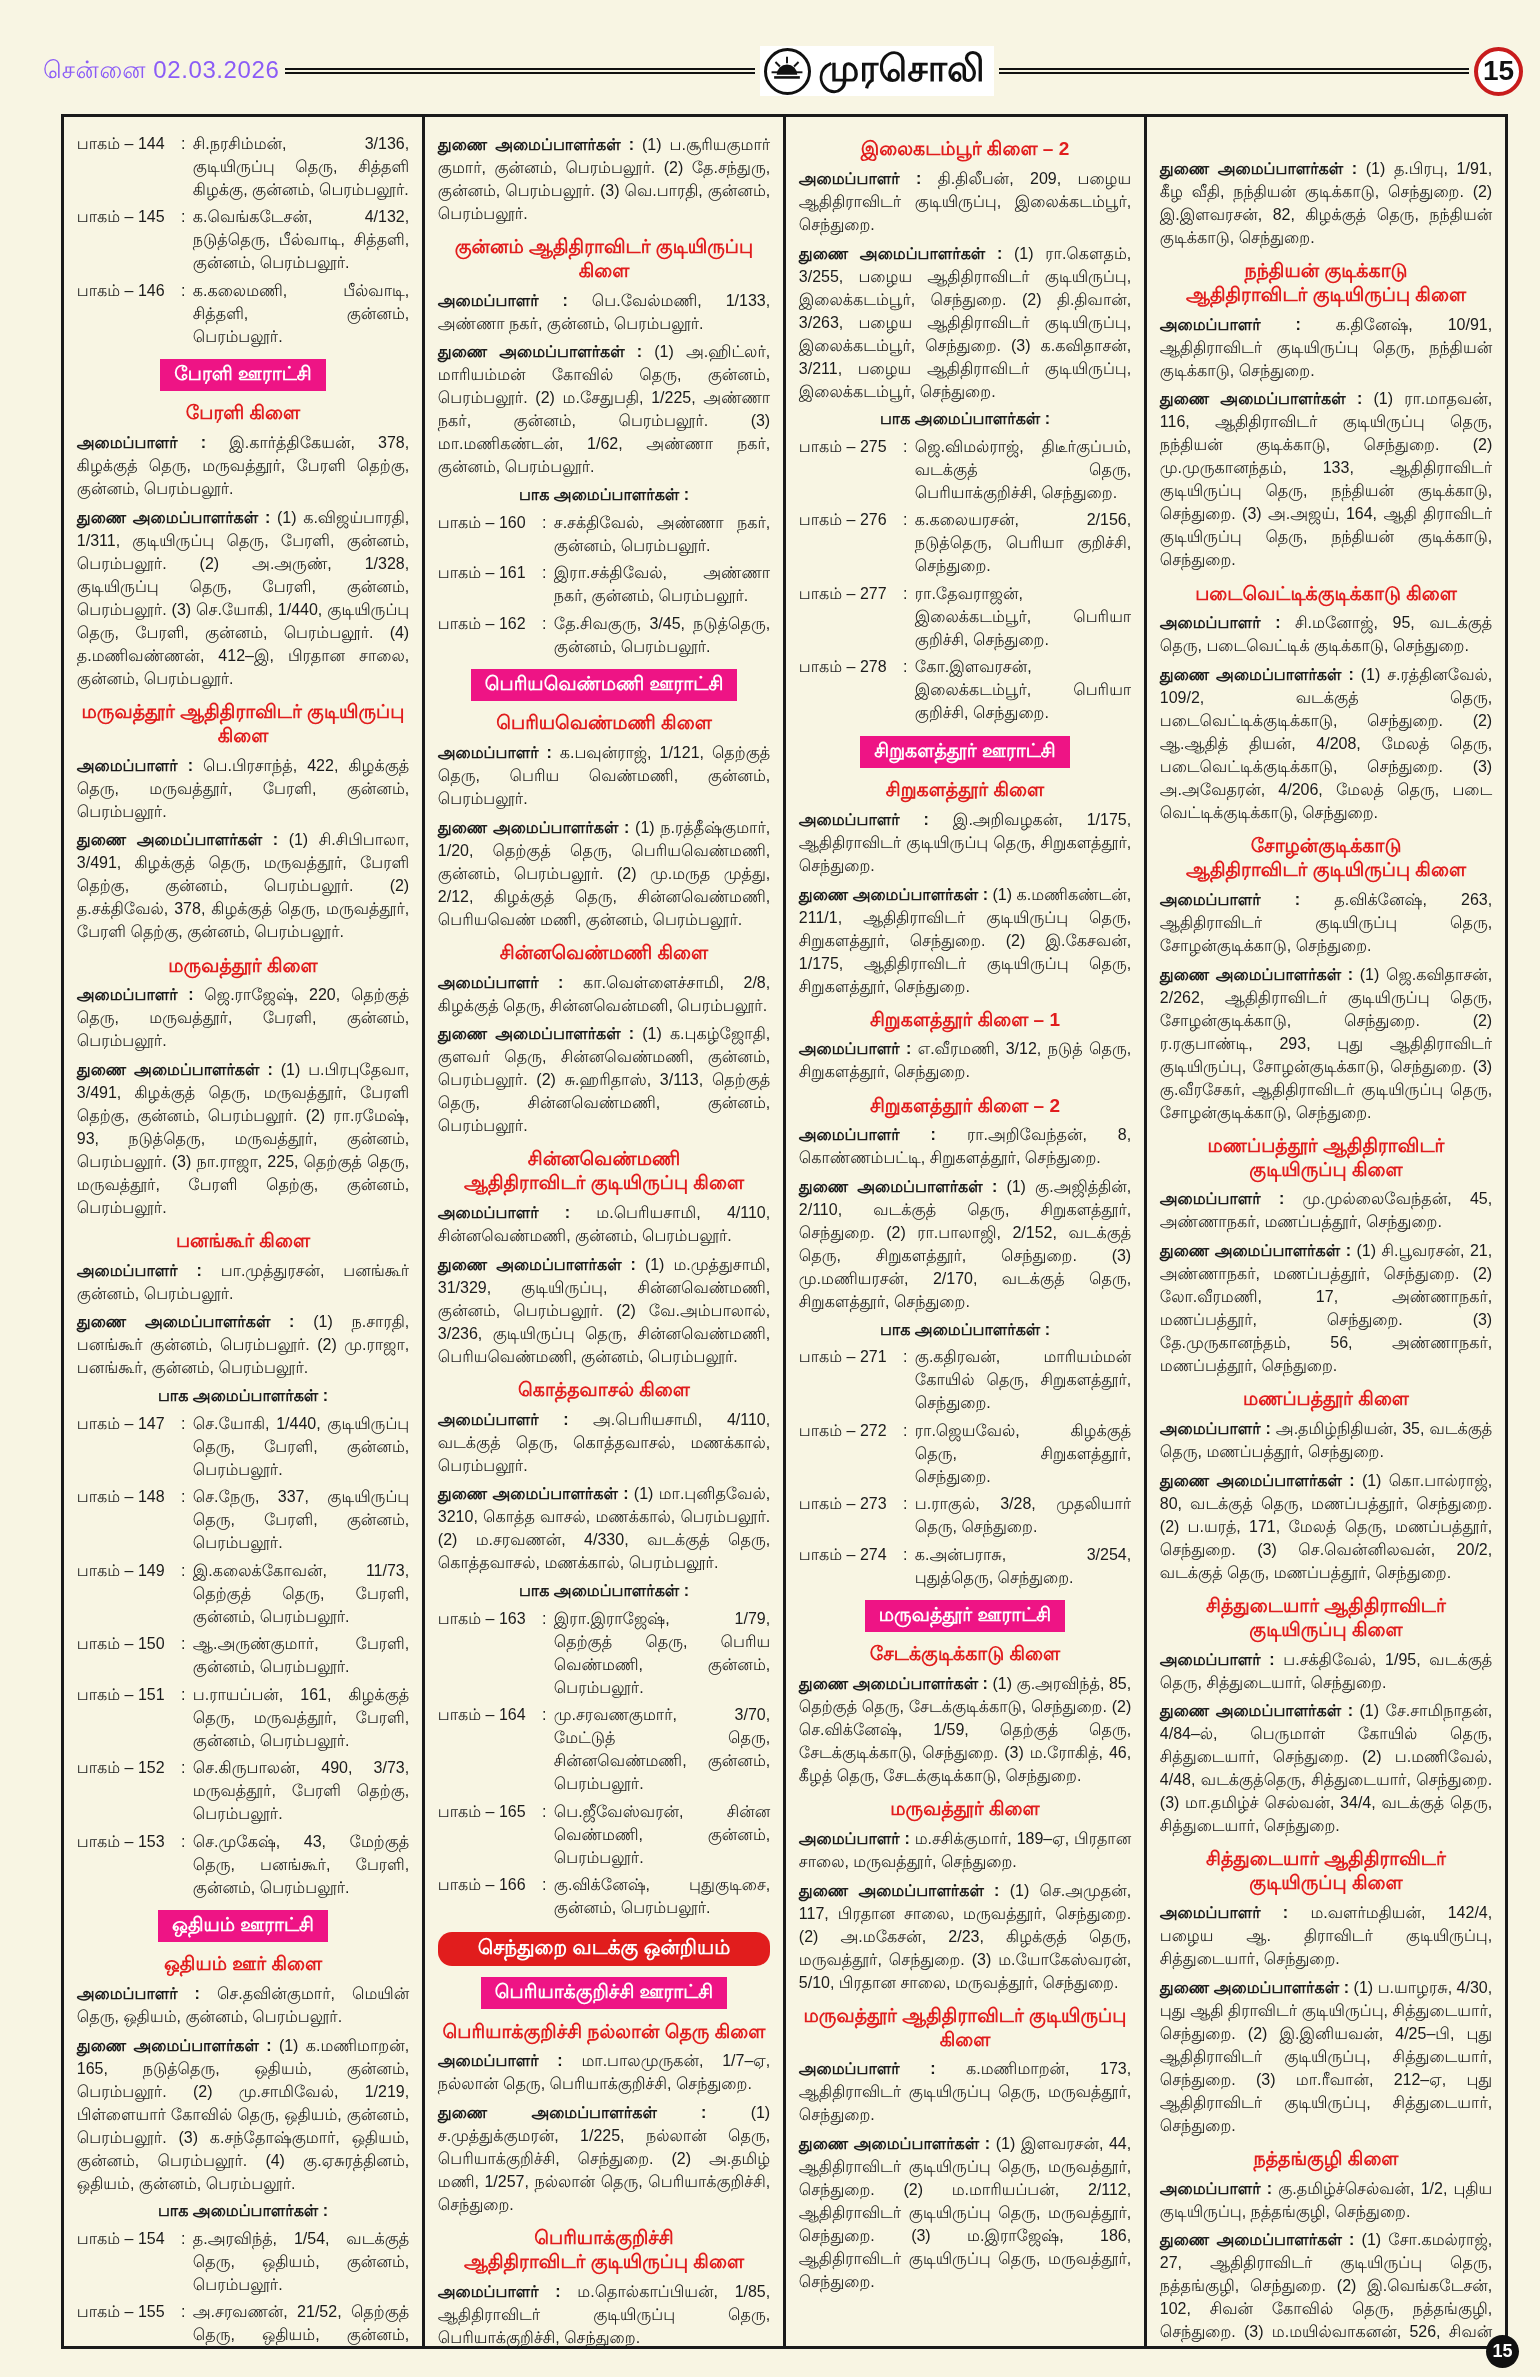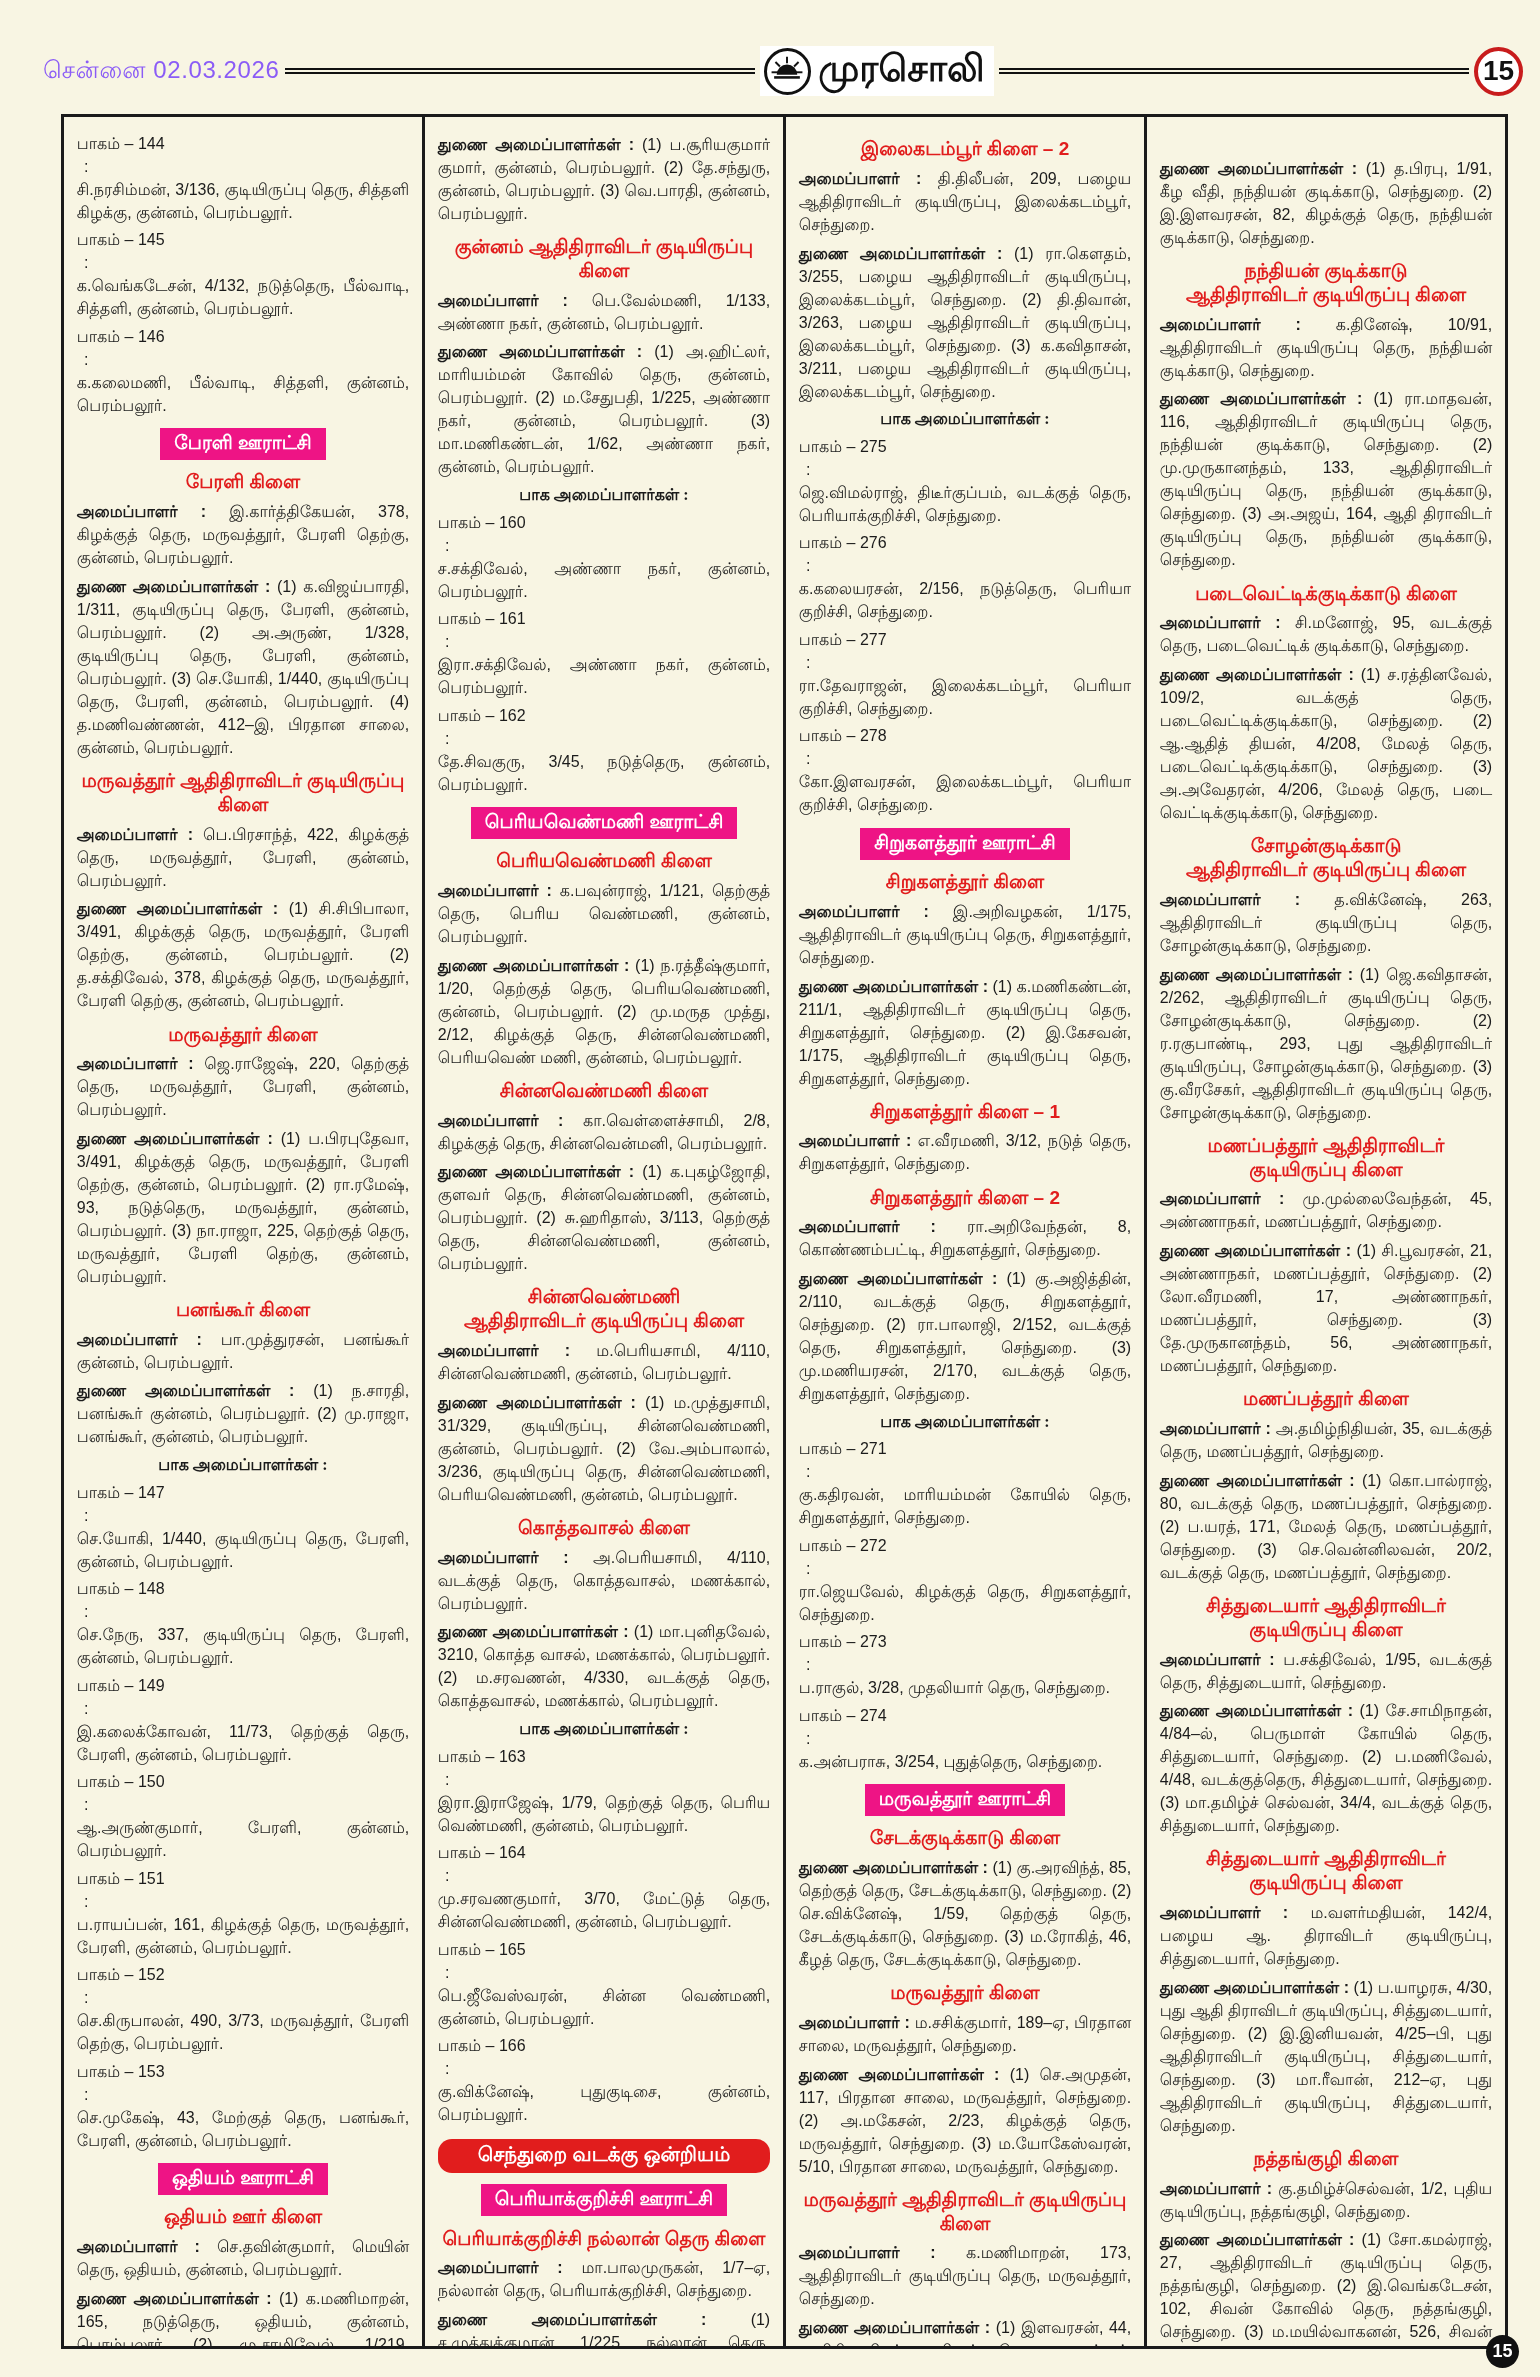--- a/index.html
+++ b/index.html
@@ -18,22 +18,22 @@
   .box { position:absolute; left:61px; top:114px; width:1447px; height:2235px; border:3.8px solid #1a1a1a; display:flex; background:#f8f5e3; overflow:hidden; }
   .col { flex:1 1 0; padding:10.2px 12.8px 6.4px 12.8px; border-right:3.2px solid #1a1a1a; overflow:hidden; }
   .col:last-child { border-right:none;margin-top:24px; }
   
   .p { font-size:16px; line-height:23px; text-align:justify; margin:5.7px 0; }
   .p b { font-weight:bold; }
   .red-h { color:#e11d1d; font-weight:bold; font-size:19px; line-height:24px; text-align:center; margin:10.2px 0 5.1px 0; white-space:pre-line; }
   .pink-h { text-align:center; margin:11.5px 0 2.6px 0; }
   .pink-h span { background:#ee1485; color:#fff; font-weight:bold; font-size:19px; padding:4px 14px; display:inline-block; }
   .banner { background:#e11d1d; color:#fff; font-weight:bold; font-size:20px; text-align:center; padding:4.5px 0; margin:12.8px 0 5.1px 0;border-radius:14px; }
-  .center-lab { text-align:center; font-weight:bold; font-size:16px; margin:7.7px 0 3.8px 0;font-family:Liberation Serif, serif; }
-  .bagam { display:flex; font-size:16px; line-height:23px; margin:4.5px 0;flex-direction:column; }
+  .center-lab { text-align:center; font-weight:bold; font-size:16px; margin:7.7px 0 3.8px 0; }
+  .bagam { display:flex; font-size:16px; line-height:23px; margin:4.5px 0; }
   .bagam .no { flex:none; width:97px; white-space:nowrap; }
   .bagam .colon { flex:none; width:19px; text-align:center; }
   .bagam .tx { flex:1; text-align:justify; }
   
   .foot-badge { position:absolute; right:22px; bottom:9px; width:33px; height:33px; border-radius:50%; background:#111; color:#fff; font-size:18px; font-weight:bold; display:flex; align-items:center; justify-content:center; }
 </style>
 </head>
 <body>
 
 <div class="hdr">

